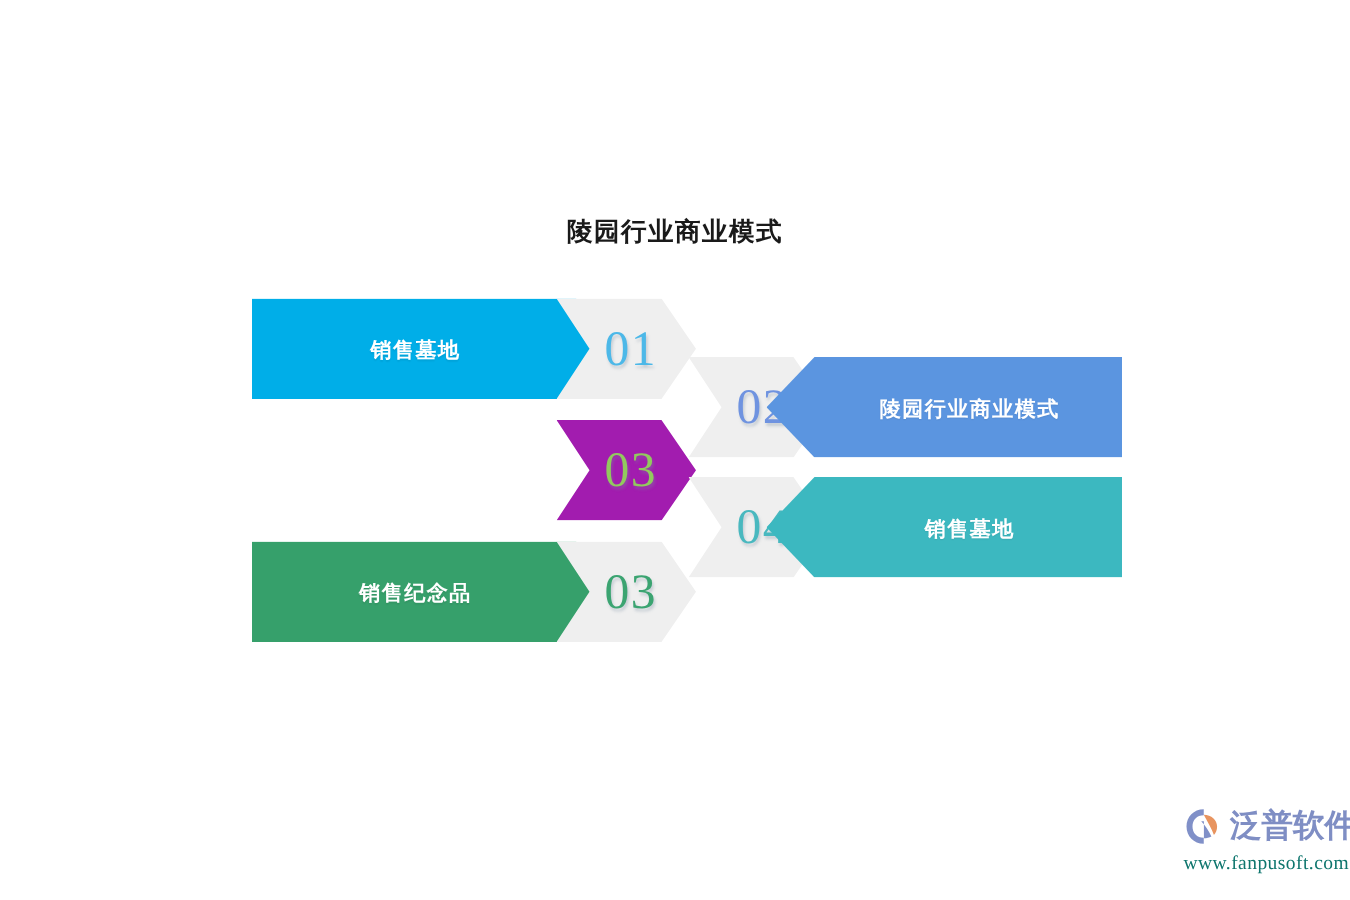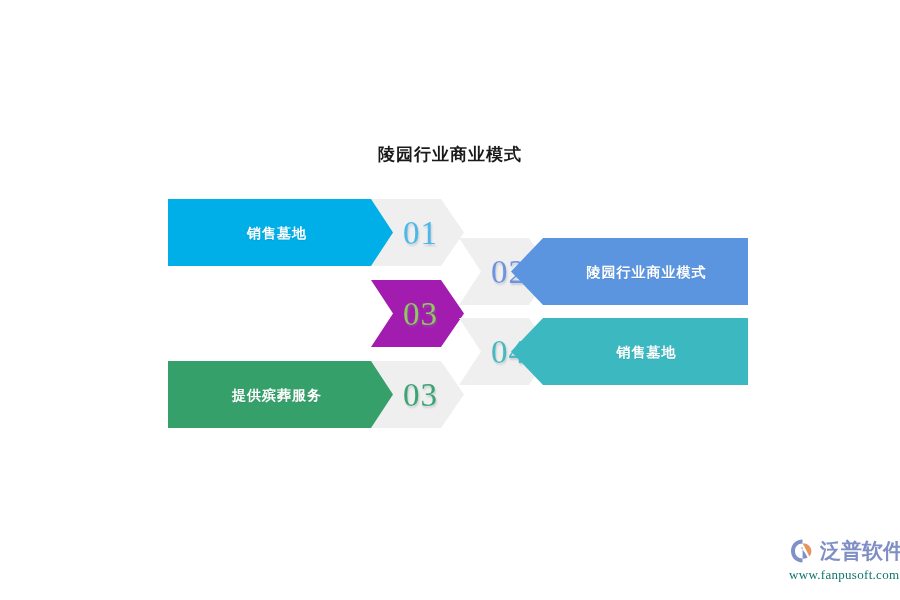--- a/index.html
+++ b/index.html
@@ -189,21 +189,21 @@
       <div class="row row-right" style="top: 318px;">
         <div class="hex" style="background: rgb(239, 239, 239);">
           <div class="hex-number" style="color: rgb(73, 184, 191);">04</div>
         </div>
         <div class="bar" style="background: rgb(60, 184, 192);">
           <div class="bar-label">销售墓地</div>
         </div>
       </div>
       <div class="row row-left" style="top: 361px;">
         <div class="bar" style="background: rgb(54, 160, 107);">
-          <div class="bar-label">提供殡葬服务</div>
+          <div class="bar-label">销售纪念品</div>
         </div>
         <div class="hex" style="background: rgb(239, 239, 239);">
           <div class="hex-number" style="color: rgb(59, 164, 113);">03</div>
         </div>
       </div>
     </div>
 
   <div class="logo">
     <div class="logo-row">
       <span class="logo-mark">

